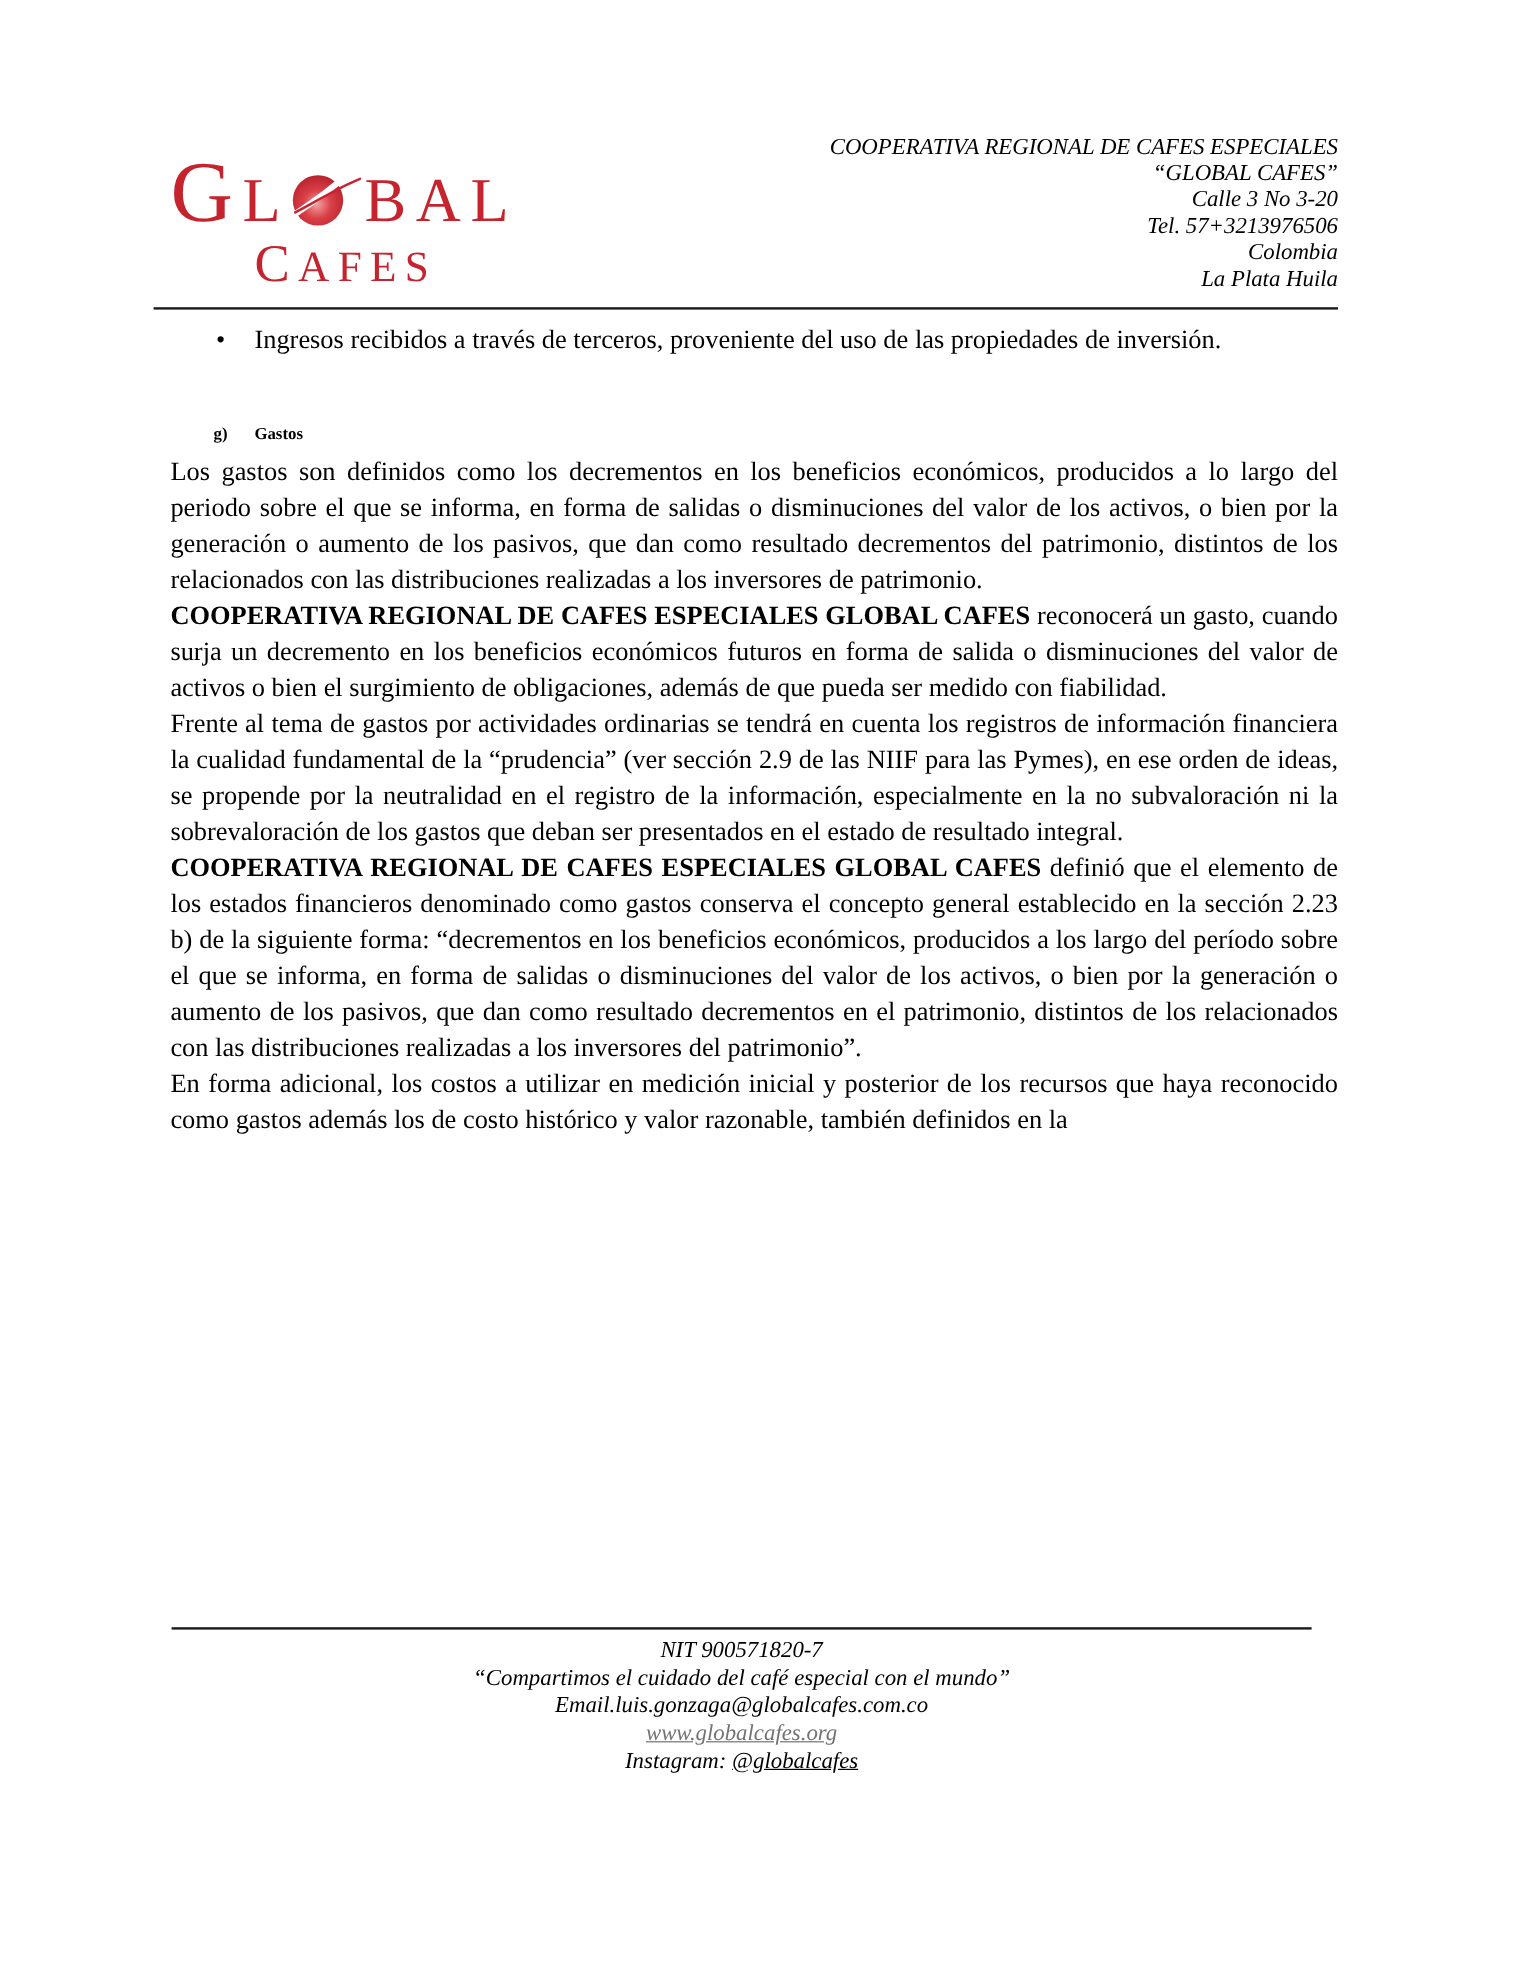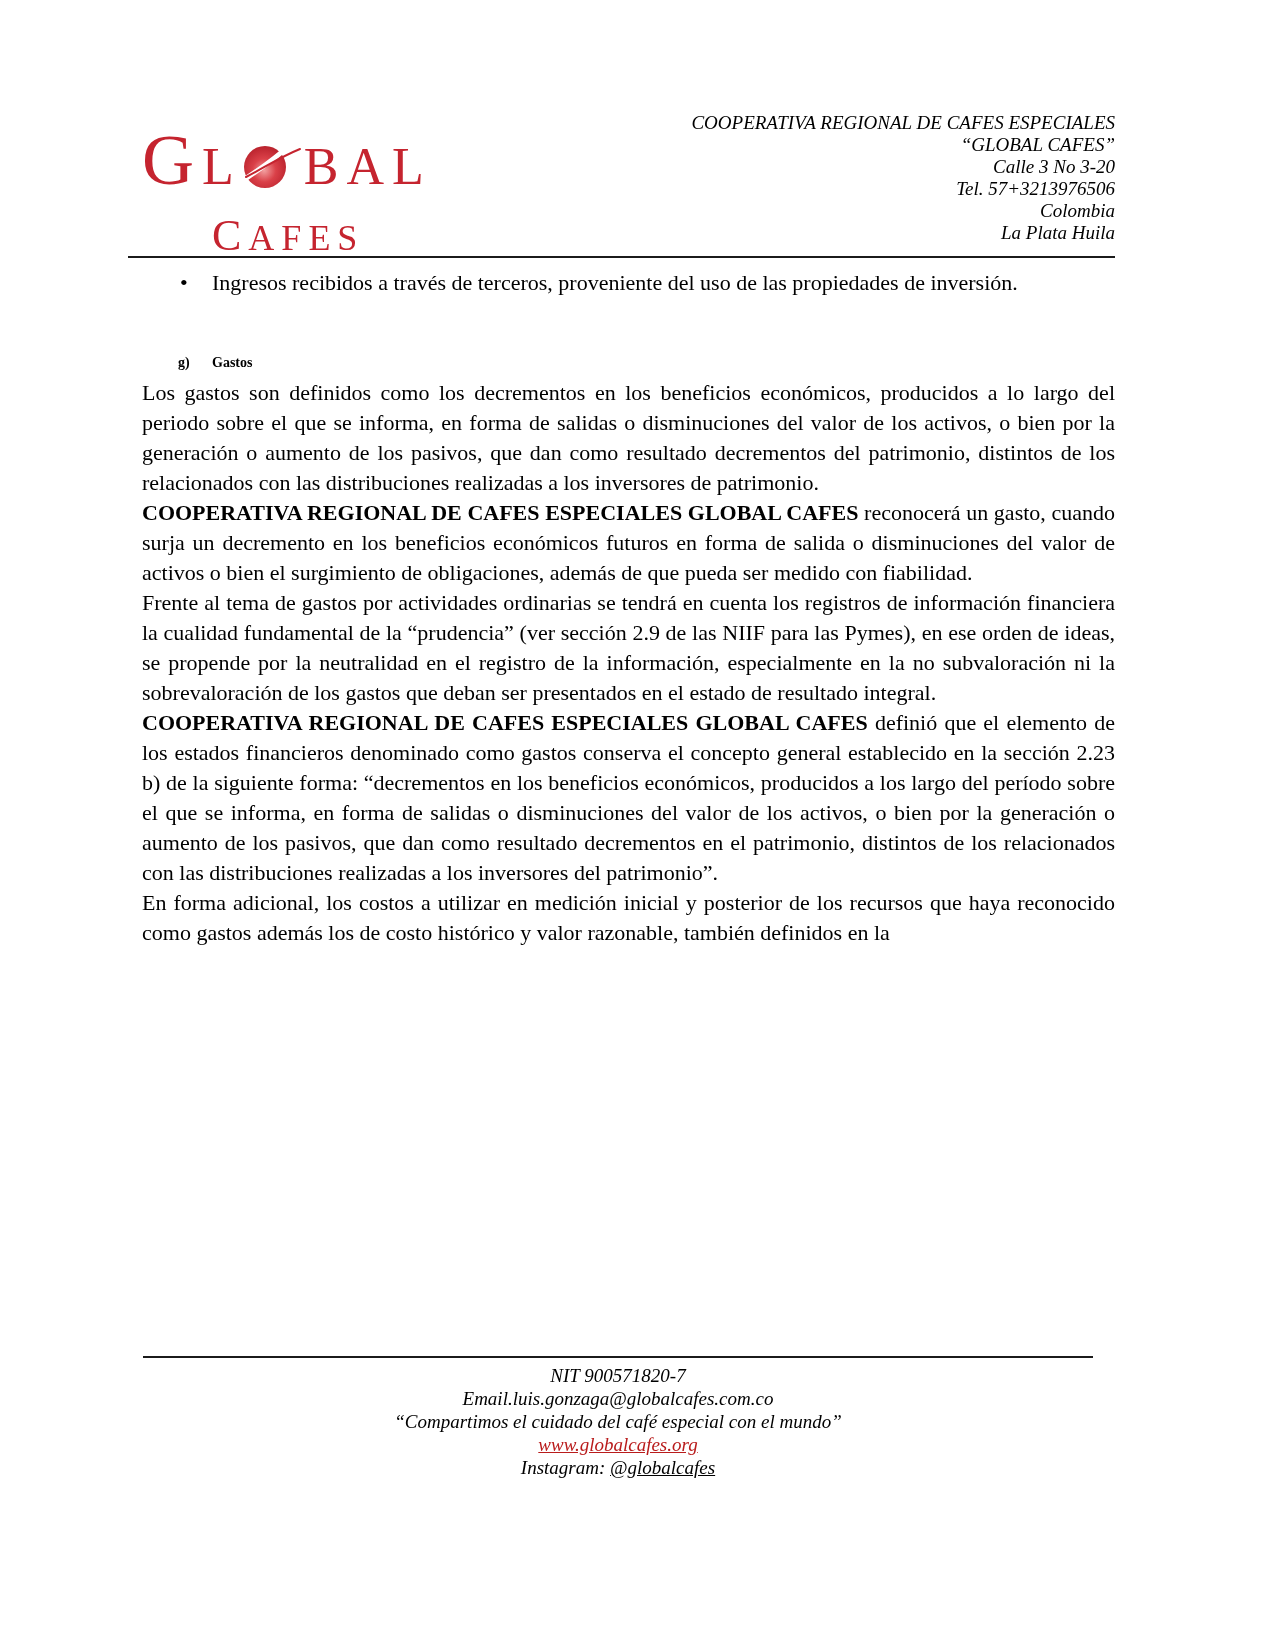--- a/index.html
+++ b/index.html
@@ -34,21 +34,21 @@
   }
   .logo-top { letter-spacing: 8px; text-align: right; }
   .logo-top .lg-g   { font-size: 72px; }
   .logo-top .lg-ltr { font-size: 52px; }
   .logo-globe {
     display: inline-block;
     vertical-align: -5px;
     margin: 0 2px -0px 2px;
   }
   .logo-bottom {
-    margin-top: 18px;
+    margin-top: 2px;
     padding-left: 70px;
     letter-spacing: 7px;
   }
   .logo-bottom .lg-c    { font-size: 44px; }
   .logo-bottom .lg-afes { font-size: 36px; }
 
   .header-info {
     margin-top: 0;
     text-align: right;
     font-style: italic;
@@ -114,21 +114,21 @@
     font-style: italic;
     font-size: 19px;
     line-height: 23px;
   }
   .footer-divider {
     border: none;
     border-top: 2px solid #1b1b1b;
     margin: 0 0 6px 0;
   }
   .link-dark {
-    color: #b91c1c;
+    color: #737373;
     text-decoration: underline;
     cursor: pointer;
     margin-top: 47px;
   }
   .link-light {
     color: #000000;
     text-decoration: underline;
     cursor: pointer;
   }
 </style>
@@ -191,19 +191,19 @@
 
     <p class="para para-definio"><span class="bold-run">COOPERATIVA REGIONAL DE CAFES ESPECIALES GLOBAL CAFES</span><span> definió que el elemento de los estados financieros denominado como gastos conserva el concepto general establecido en la sección 2.23 b) de la siguiente forma: “decrementos en los beneficios económicos, producidos a los largo del período sobre el que se informa, en forma de salidas o disminuciones del valor de los activos, o bien por la generación o aumento de los pasivos, que dan como resultado decrementos en el patrimonio, distintos de los relacionados con las distribuciones realizadas a los inversores del patrimonio”.</span></p>
 
     <p class="para para-en-forma">En forma adicional, los costos a utilizar en medición inicial y posterior de los recursos que haya reconocido como gastos además los de costo histórico y valor razonable, también definidos en la</p>
 
   </div>
 
   <div class="footer">
     <hr class="footer-divider">
     <div>NIT 900571820-7</div>
+    <div>“Compartimos el cuidado del café especial con el mundo”</div>
     <div>Email.luis.gonzaga@globalcafes.com.co</div>
-    <div>“Compartimos el cuidado del café especial con el mundo”</div>
     <div><a class="link-dark">www.globalcafes.org</a></div>
     <div><span>Instagram: </span><a class="link-light">@globalcafes</a></div>
   </div>
 
 </div>
 
 </body></html>

